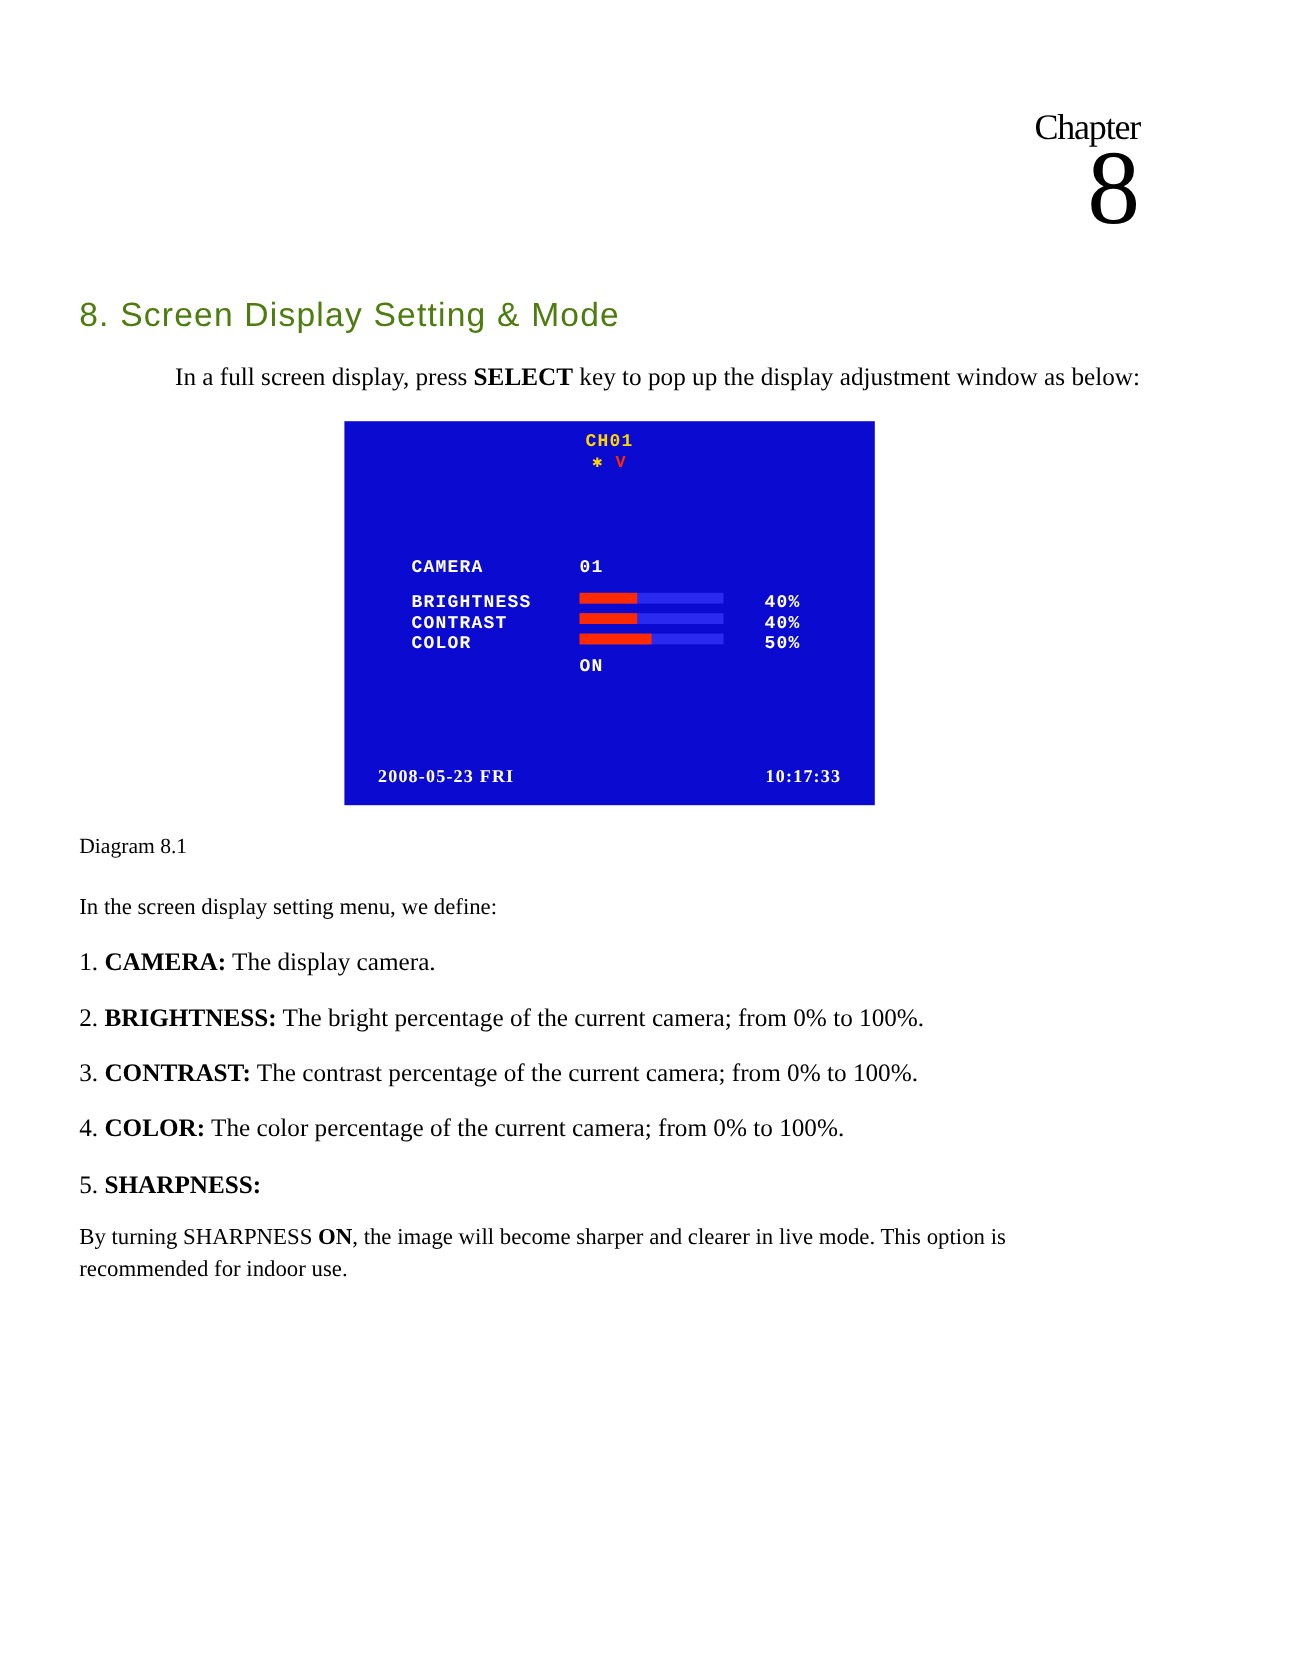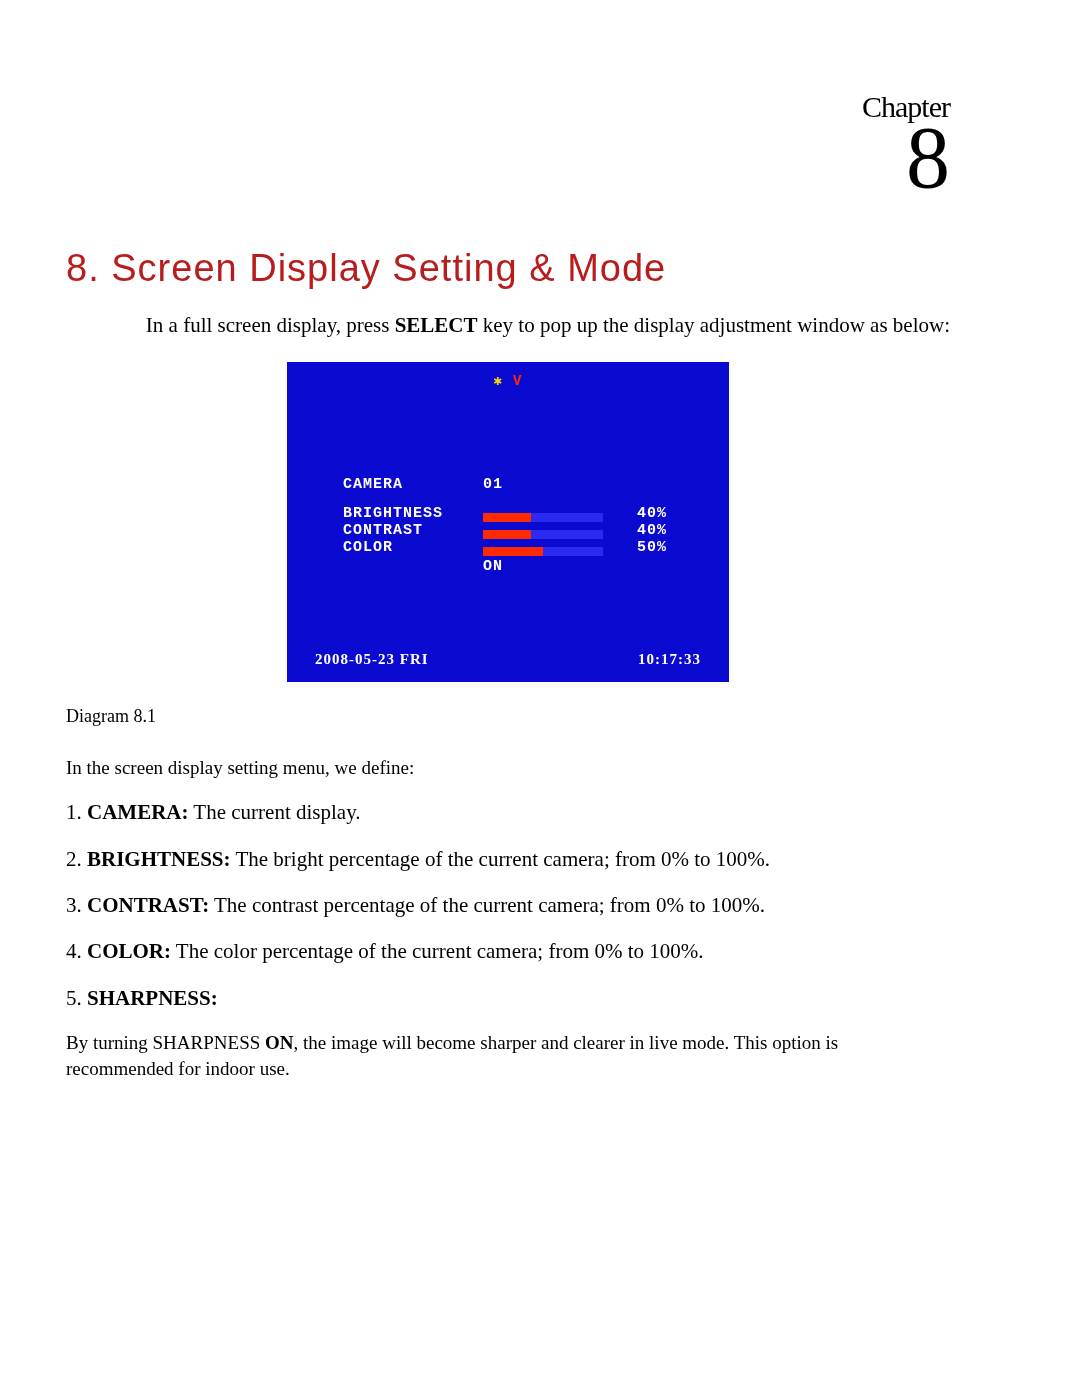--- a/index.html
+++ b/index.html
@@ -26,23 +26,23 @@
   .chapter-num {
     font-family: Garamond, "Times New Roman", serif;
     font-size: 88px;
     line-height: 0.9;
     margin-top: -6px;
     color: #000;
   }
   h1.title {
     font-family: Arial, Helvetica, sans-serif;
     font-weight: 400;
-    font-size: 38px;
+    font-size: 28px;
     letter-spacing: 1px;
-    color: #b91c1c;
+    color: #4d7c0f;
     margin: 0 0 14px 0;
   }
   .intro {
     font-size: 21px;
     line-height: 1.35;
     margin-bottom: 22px;
     text-align: right;
   }
   .intro b { font-weight: bold; }
   .diagram-wrap {
@@ -72,21 +72,21 @@
   .osd-header .ch { display: block; }
   .osd-header .icons { margin-top: 2px; display:flex; justify-content:center; gap:10px; }
   .osd-header .icon-star { color: #ffd400; font-size: 14px; }
   .osd-header .icon-v { color: #ff2a00; font-size: 14px; }
   .osd-body {
     position: absolute;
     top: 114px;
     left: 56px;
     right: 28px;
   }
-  .osd-row { display:flex; align-items:flex-end; height:17px; }
+  .osd-row { display:flex; align-items:flex-start; height:17px; }
   .osd-row.first { margin-bottom: 12px; }
   .osd-label { width: 140px; }
   .osd-val { width: 40px; }
   .bar-wrap { width: 120px; height: 9px; background: #2a2af0; position: relative; margin-right: 18px; }
   .bar-fill { position:absolute; left:0; top:0; bottom:0; background: #ff2a00; }
   .bar-pct { width: 46px; text-align:right; }
   .osd-on { margin-left: 140px; margin-top: 2px; }
   .osd-footer {
     position: absolute;
     left: 28px;
@@ -122,20 +122,21 @@
 
   <h1 class="title">8. Screen Display Setting &amp; Mode</h1>
 
   <p class="intro">
     <span>In a full screen display, press </span><b>SELECT</b><span> key to pop up the display adjustment window as below:</span>
   </p>
 
   <div class="diagram-wrap">
     <div class="osd">
       <div class="osd-header">
+        <span class="ch">CH01</span>
         <span class="icons">
           <span class="icon-star">✱</span>
           <span class="icon-v">V</span>
         </span>
       </div>
 
       <div class="osd-body">
         <div class="osd-row first">
           <span class="osd-label">CAMERA</span>
           <span class="osd-val">01</span>
@@ -172,21 +173,21 @@
     </div>
   </div>
 
   <div class="diagram-caption">Diagram 8.1</div>
 
   <p class="para">In the screen display setting menu, we define:</p>
 
   <div class="defs">
     <div class="def-item">
       <span>1.</span>
-      <b>CAMERA:</b><span> The current display.</span>
+      <b>CAMERA:</b><span> The display camera.</span>
     </div>
     <div class="def-item">
       <span>2.</span>
       <b>BRIGHTNESS:</b><span> The bright percentage of the current camera; from 0% to 100%.</span>
     </div>
     <div class="def-item">
       <span>3.</span>
       <b>CONTRAST:</b><span> The contrast percentage of the current camera; from 0% to 100%.</span>
     </div>
     <div class="def-item">

